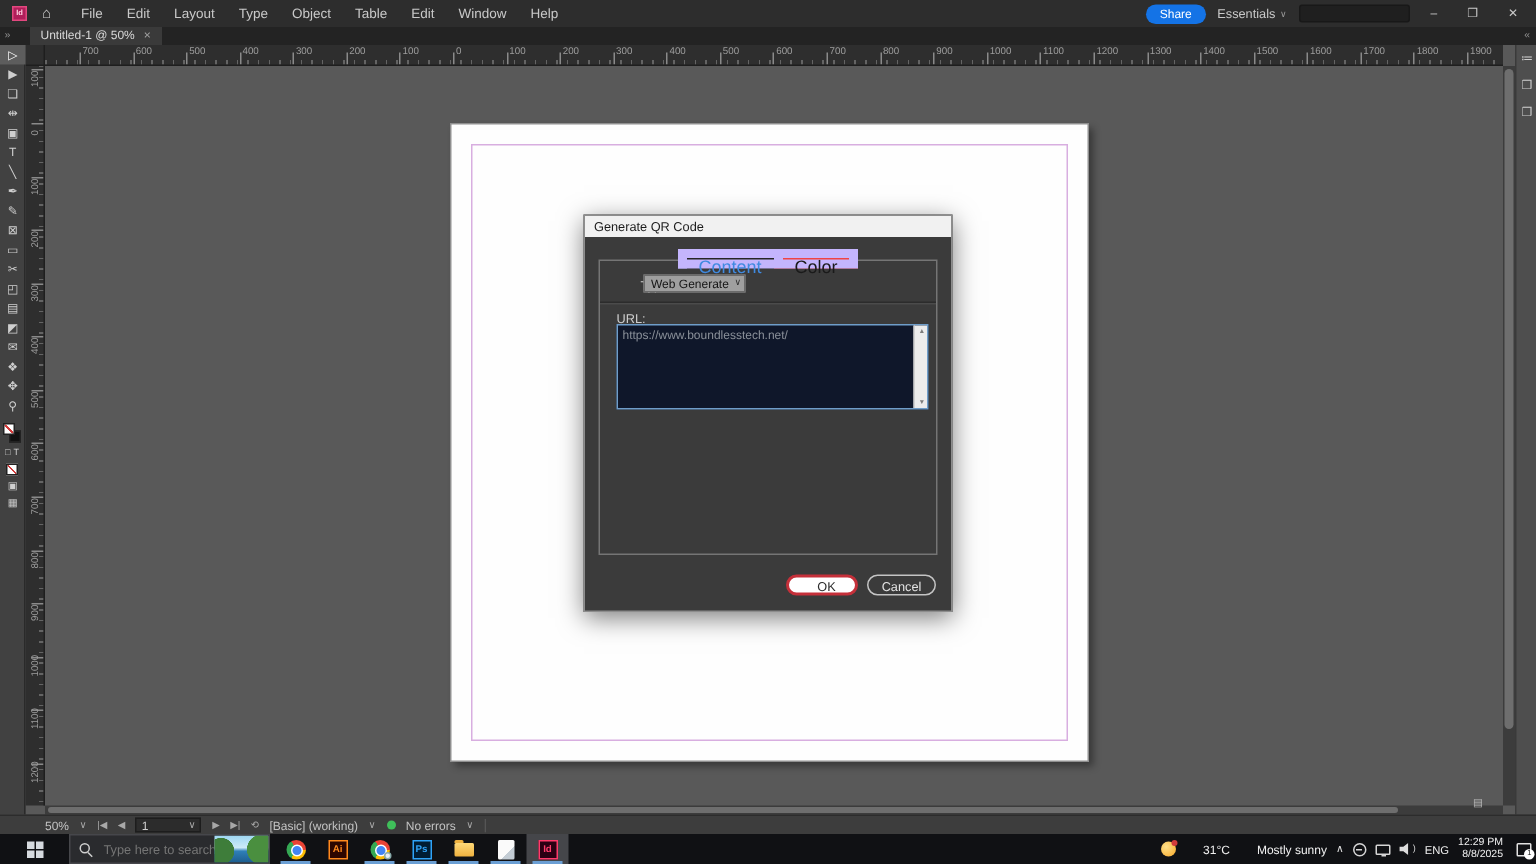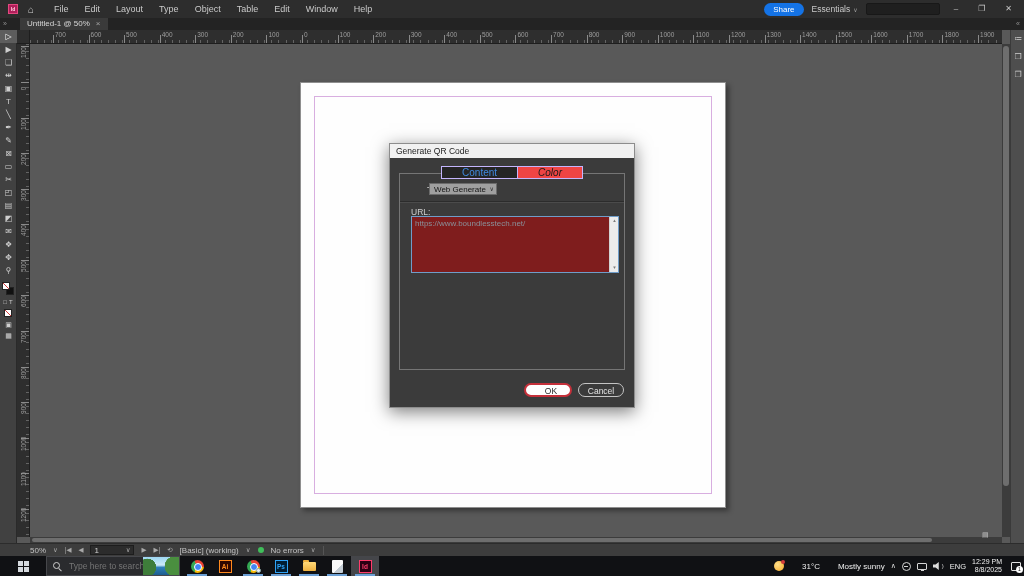--- a/index.html
+++ b/index.html
@@ -61,29 +61,29 @@
   .hthumb{position:absolute;left:2px;top:1px;width:900px;height:4px;background:#6e6e6e;border-radius:2px;}
   .book{position:absolute;left:952px;top:-6px;font-size:7px;color:#bdbdbd;}
   .dock{position:absolute;left:1010px;top:30px;width:14px;height:513px;background:#4e4e4e;border-left:1px solid #3a3a3a;}
   .dock-ic{width:14px;height:18px;line-height:18px;text-align:center;font-size:8px;color:#d0d0d0;}
 
   
   .dialog{position:absolute;left:389px;top:143px;width:246px;height:265px;background:#3b3b3b;border:1px solid #8d8d8d;box-shadow:0 4px 16px rgba(0,0,0,0.5);z-index:50;}
   .dlg-title{height:14px;background:#f1f1f1;color:#1b1b1b;font-size:8.5px;line-height:14px;padding-left:6px;}
   .dlg-panel{position:absolute;left:9px;right:9px;top:29px;bottom:37px;border:1px solid #757575;}
   .dlg-tabs{position:absolute;left:0;right:0;top:22px;display:flex;justify-content:center;z-index:2;}
-  .dlg-tab{height:13px;line-height:12px;font-size:10px;padding:0 20px;border:1px solid #c4b5fd;}
+  .dlg-tab{height:13px;line-height:12px;font-size:12px;padding:0 8px;border:6px solid #c4b5fd;}
   .dlg-tab.on{background:#252525;color:#3f8ae0;border-right:none;}
-  .dlg-tab.off{background:#ef4444;color:#1a1a1a;font-style:italic;}
+  .dlg-tab.off{background:#ef4444;color:#1a1a1a;}
   .type-label{position:absolute;left:7px;top:11px;font-size:8.5px;color:#cfcfcf;margin-left:20px;}
   .type-dd{position:absolute;left:29px;top:9px;width:68px;height:12px;background:#9f9f9f;border:1px solid #6b6b6b;color:#141414;font-size:8px;line-height:11px;padding-left:4px;}
   .type-dd .dd-ch{position:absolute;right:2px;top:0;font-size:6px;color:#2b2b2b;line-height:11px;}
   .dlg-div{position:absolute;left:0;right:0;top:27px;border-top:1px solid #2c2c2c;border-bottom:1px solid #4b4b4b;}
   .url-label{position:absolute;left:11px;top:33px;font-size:8.5px;color:#cfcfcf;}
-  .url-box{position:absolute;left:11px;top:42px;width:208px;height:57px;background:#7f1d1d;border:1px solid #6f9dc9;}
+  .url-box{position:absolute;left:11px;top:42px;width:208px;height:57px;background:#0f172a;border:1px solid #6f9dc9;}
   .url-text{position:absolute;left:3px;top:2px;right:11px;bottom:2px;font-size:8px;color:#8a9099;line-height:9px;overflow:hidden;white-space:pre-wrap;}
   .url-sb{position:absolute;right:0;top:0;bottom:0;width:9px;background:#ececec;border-left:1px solid #d2d2d2;}
   .sb-ar{position:absolute;left:0;width:9px;height:8px;font-size:4.5px;color:#7c7c7c;text-align:center;line-height:8px;}
   .btn-ok{position:absolute;left:134px;top:239px;width:48px;height:14px;border-radius:8px;background:#fff;border:2px solid #c5303a;color:#2b2b2b;font-size:8.5px;line-height:10px;text-align:center;padding-left:12px;}
   .btn-cancel{position:absolute;left:188px;top:239px;width:46px;height:14px;border-radius:8px;background:#3b3b3b;border:1px solid #c4c4c4;color:#e3e3e3;font-size:8.5px;line-height:12px;text-align:center;}
 
   
   .statusbar{position:absolute;left:0;top:543px;width:1024px;height:13px;background:#3d3d3d;border-top:1px solid #2c2c2c;display:flex;align-items:center;gap:7px;padding-left:30px;color:#c2c2c2;font-size:8px;}
   .st-ic{font-size:6.5px;color:#a8a8a8;}
   .pg-box{width:44px;height:10px;background:#2c2c2c;border:1px solid #1d1d1d;display:flex;align-items:center;justify-content:space-between;padding:0 3px;font-size:8px;color:#d0d0d0;}

